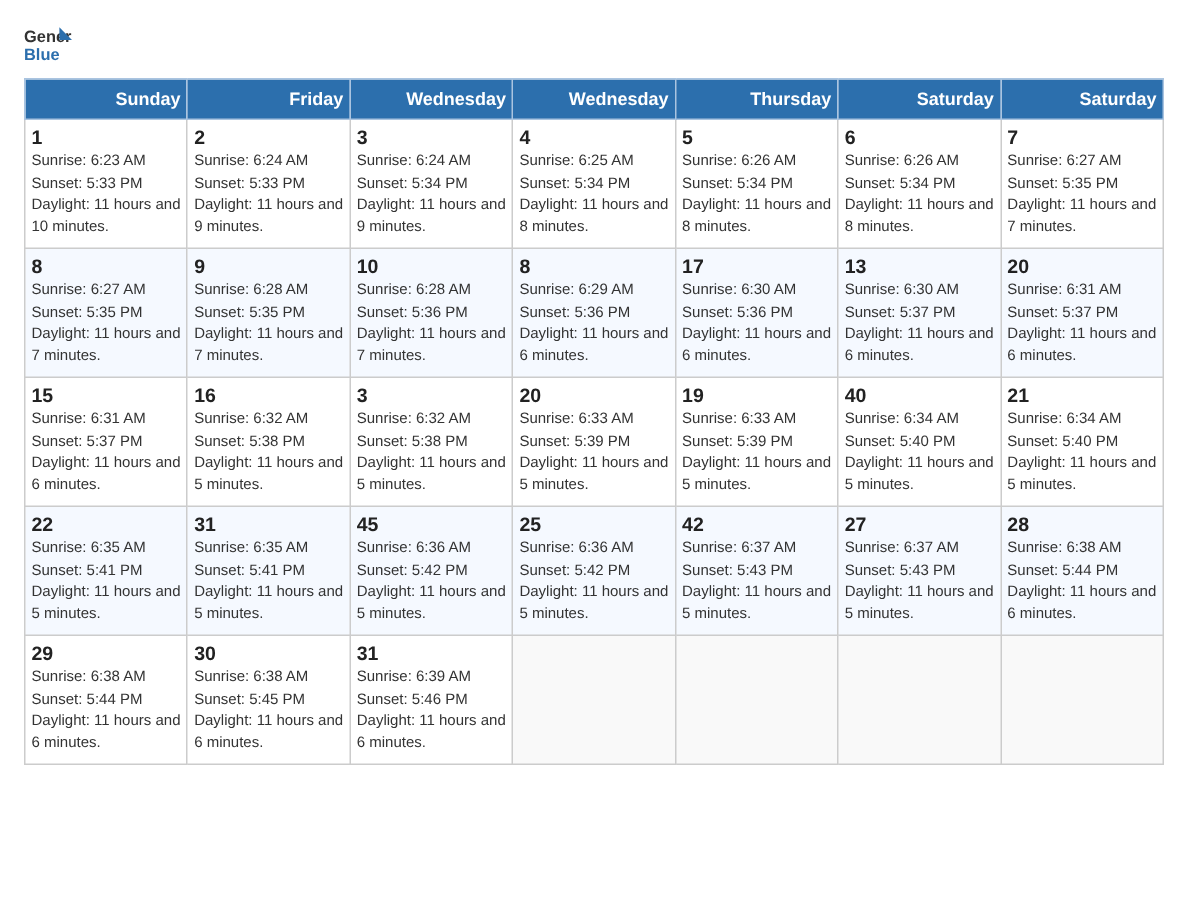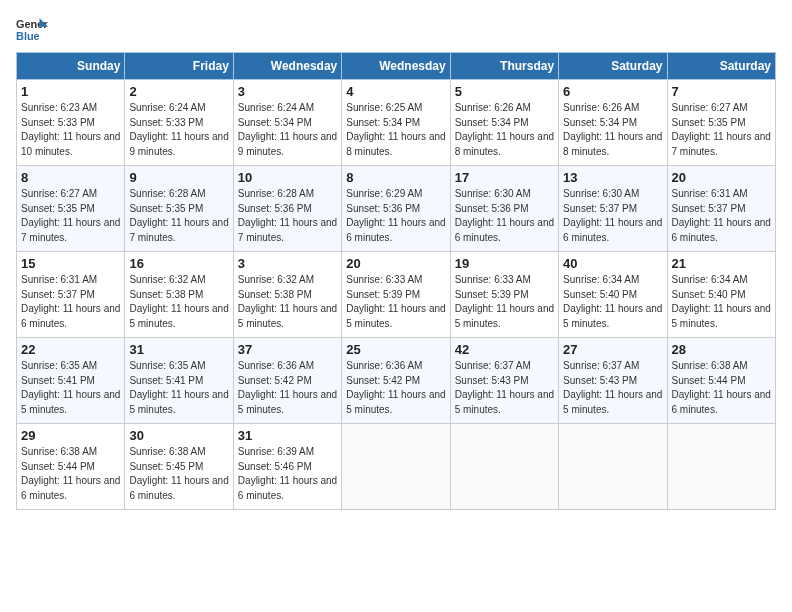--- a/index.html
+++ b/index.html
@@ -293,21 +293,21 @@
       </td>
         <td>
         <span class="day-number">31</span>
         <div class="day-info">
           Sunrise: 6:35 AM<br>
           Sunset: 5:41 PM<br>
           Daylight: 11 hours and 5 minutes.
         </div>
       </td>
         <td>
-        <span class="day-number">37</span>
+        <span class="day-number">45</span>
         <div class="day-info">
           Sunrise: 6:36 AM<br>
           Sunset: 5:42 PM<br>
           Daylight: 11 hours and 5 minutes.
         </div>
       </td>
         <td>
         <span class="day-number">25</span>
         <div class="day-info">
           Sunrise: 6:36 AM<br>

